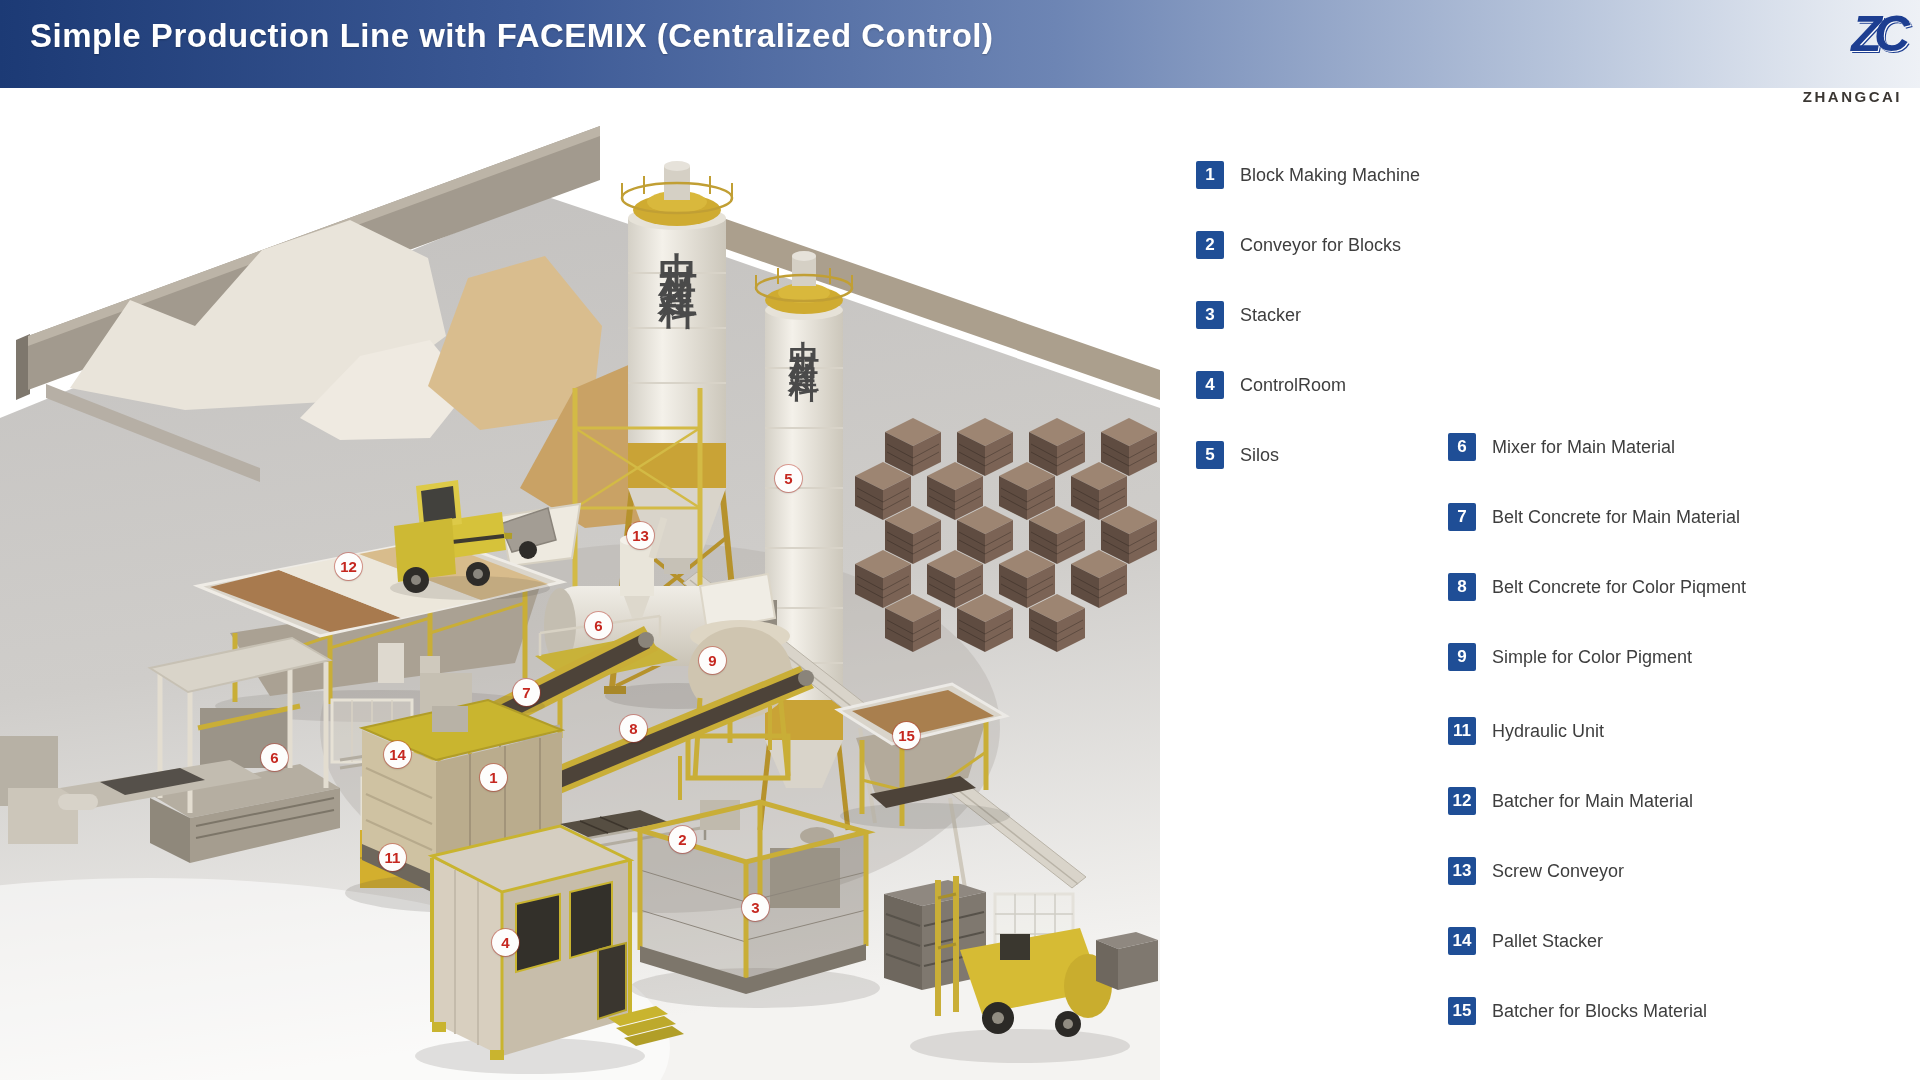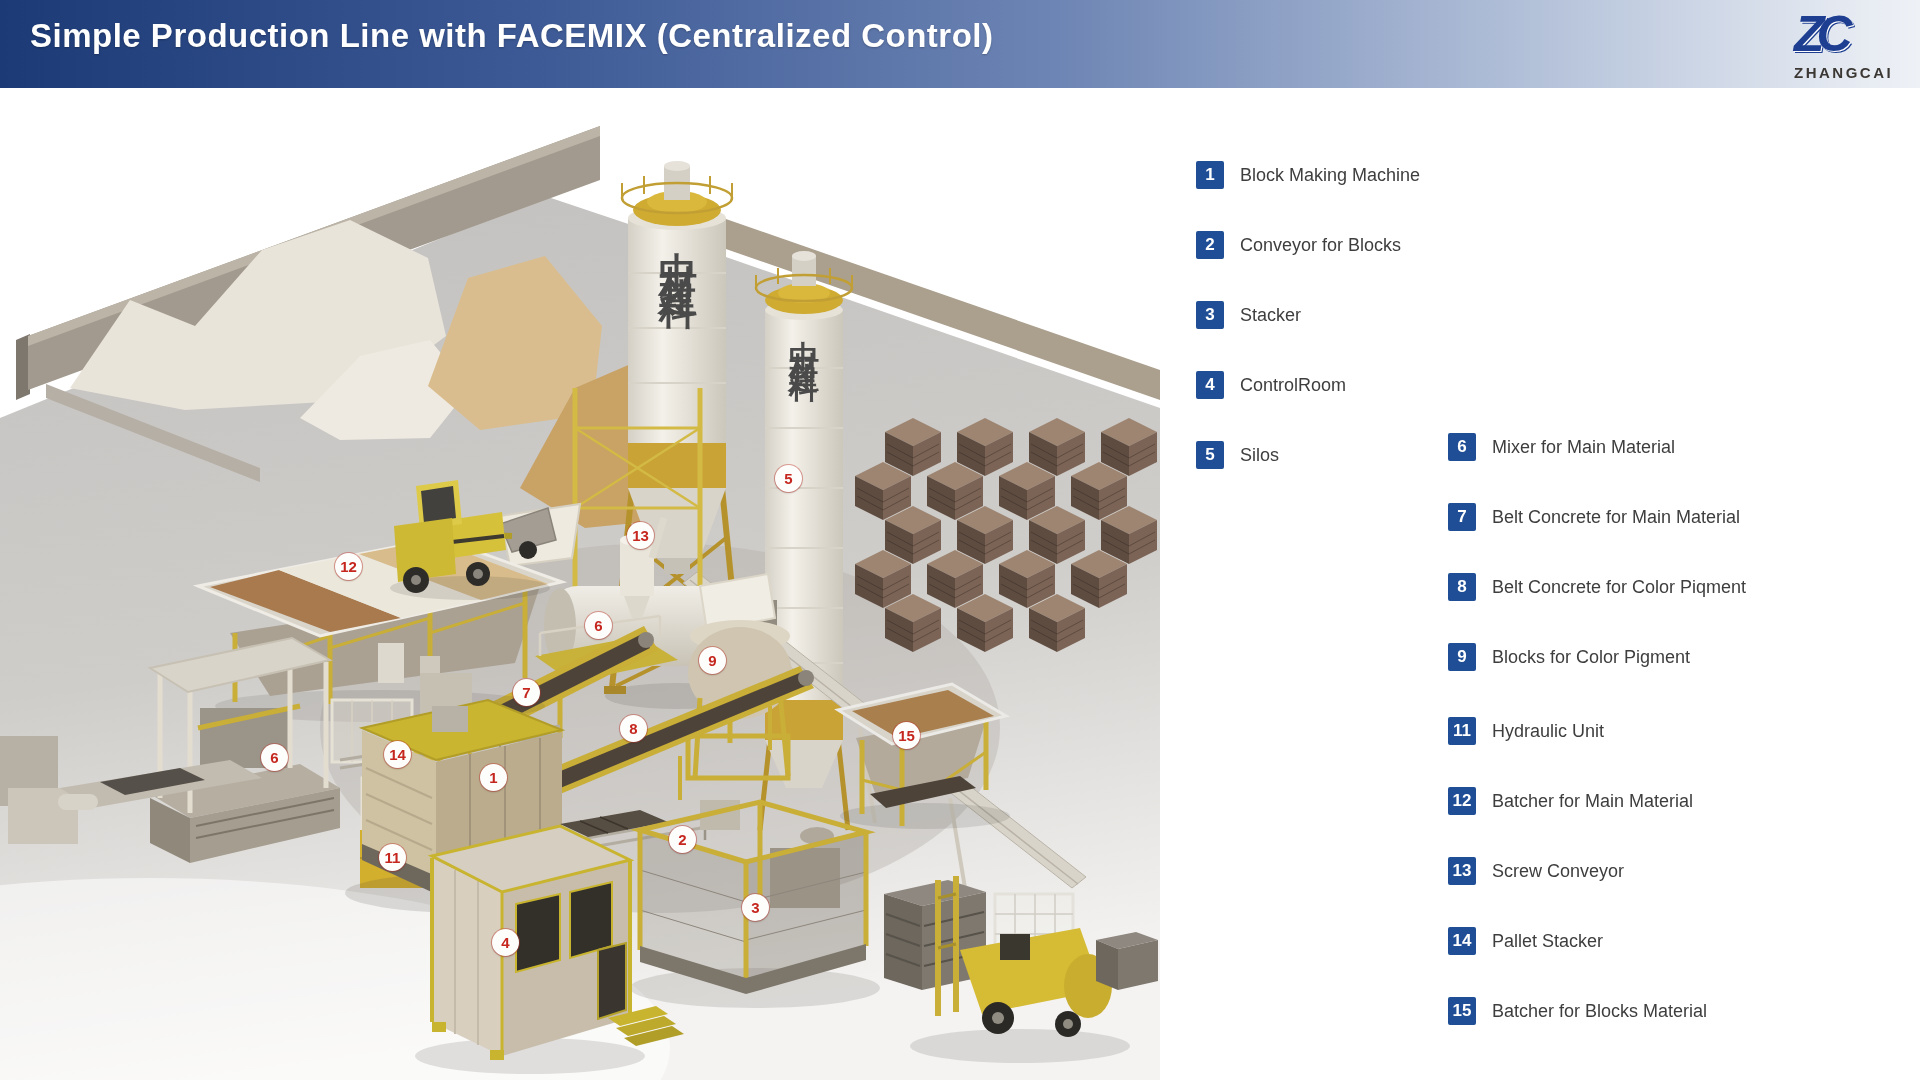--- a/index.html
+++ b/index.html
@@ -11,25 +11,25 @@
   
   .header{
     position:absolute;left:0;top:0;width:1920px;height:88px;
     background:linear-gradient(90deg,#1c3a75 0%,#3d5a96 28%,#6d85b4 55%,#b9c6dc 82%,#e4e9f1 96%,#eef1f6 100%);
   }
   .header .title{
     position:absolute;left:30px;top:0;height:72px;display:flex;align-items:center;
     color:#ffffff;font-size:33px;font-weight:bold;letter-spacing:.5px;
     text-shadow:0 1px 2px rgba(0,0,0,.25);
   }
-  .logo{position:absolute;right:6px;top:4px;width:120px;height:84px;text-align:left;}
+  .logo{position:absolute;right:18px;top:4px;width:120px;height:84px;text-align:right;}
   .logo .mono{display:block;height:60px;line-height:60px;
     font-size:50px;font-weight:bold;font-style:italic;color:#1d3e91;
     letter-spacing:-8px;text-shadow:1px 1px 0 #ffffff,2px 2px 0 #1d3e91;}
-  .logo .name{display:block;font-size:15px;font-weight:bold;color:#3b3733;letter-spacing:2.5px;}
+  .logo .name{display:block;font-size:15px;font-weight:bold;color:#3b3733;letter-spacing:2.5px;margin-top:24px;}
   
   .scene{position:absolute;left:0;top:88px;width:1160px;height:992px;background:#ffffff;}
   .scene svg{display:block;}
   .silo-text{
     position:absolute;writing-mode:vertical-rl;text-orientation:upright;
     color:#4a4a4a;font-weight:bold;user-select:none;
   }
   .silo-text.s1{left:652px;top:222px;font-size:38px;letter-spacing:13px;}
   .silo-text.s2{left:783px;top:316px;font-size:30px;letter-spacing:11px;}
   
@@ -492,21 +492,21 @@
   <div class="legend-row" style="left:1448px;top:502px">
     <span class="badge">7</span>
     <span class="legend-label">Belt Concrete for Main Material</span>
   </div>
   <div class="legend-row" style="left:1448px;top:572px">
     <span class="badge">8</span>
     <span class="legend-label">Belt Concrete for Color Piqment</span>
   </div>
   <div class="legend-row" style="left:1448px;top:642px">
     <span class="badge">9</span>
-    <span class="legend-label">Blocks for Color Pigment</span>
+    <span class="legend-label">Simple for Color Pigment</span>
   </div>
   <div class="legend-row" style="left:1448px;top:716px">
     <span class="badge">11</span>
     <span class="legend-label">Hydraulic Unit</span>
   </div>
   <div class="legend-row" style="left:1448px;top:786px">
     <span class="badge">12</span>
     <span class="legend-label">Batcher for Main Material</span>
   </div>
   <div class="legend-row" style="left:1448px;top:856px">

